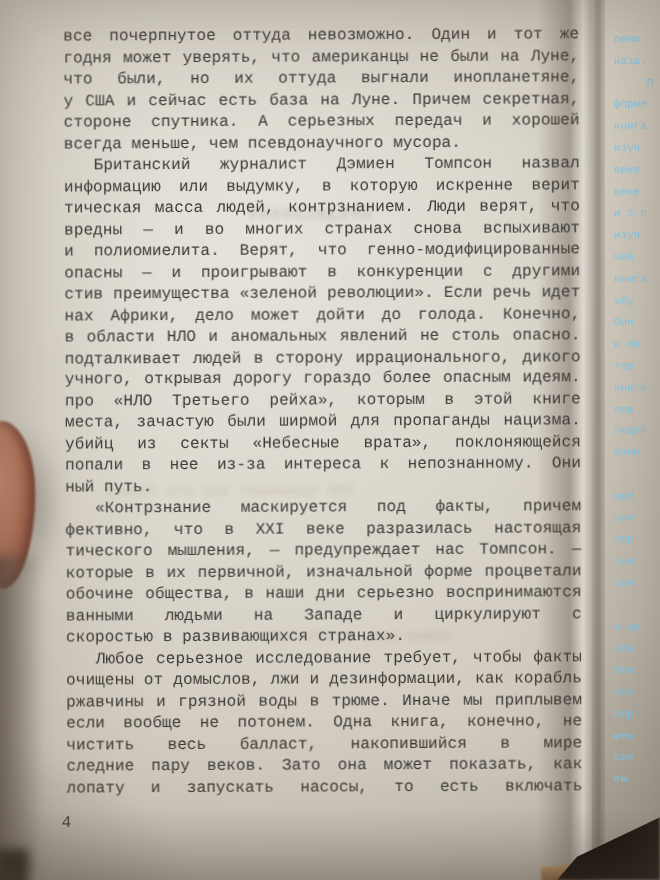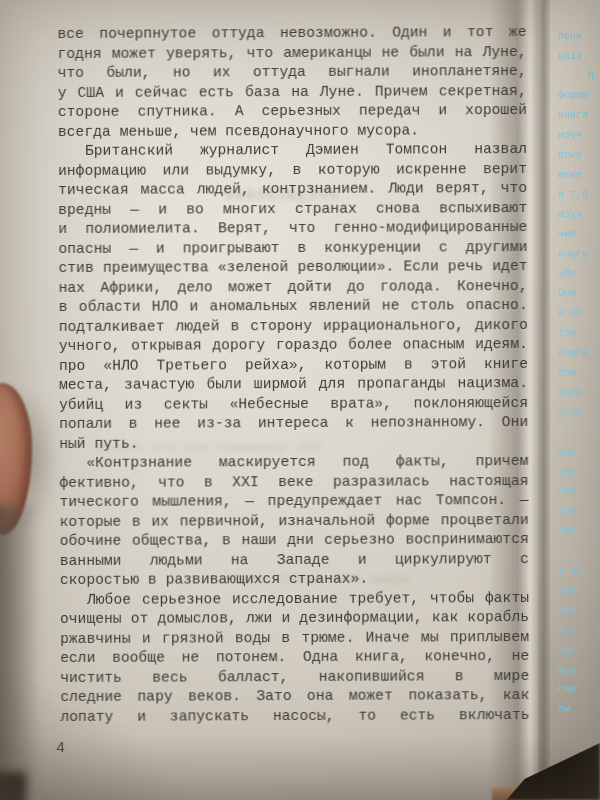--- a/index.html
+++ b/index.html
@@ -174,22 +174,22 @@
       <div class="rline">и т.п</div>
       <div class="rline">изуч</div>
       <div class="rline">чий</div>
       <div class="rline">книга</div>
       <div class="rline">«Лу</div>
       <div class="rline">Они</div>
       <div class="rline">и по</div>
       <div class="rline">тор</div>
       <div class="rline">книге</div>
       <div class="rline">пов</div>
-      <div class="rline">база</div>
-      <div class="rline">усто</div>
+      <div class="rline">людей</div>
+      <div class="rline">ванн</div>
       <div class="rline"></div>
       <div class="rline">жде</div>
       <div class="rline">кие</div>
       <div class="rline">сер</div>
       <div class="rline">кум</div>
       <div class="rline">сен</div>
       <div class="rline"></div>
       <div class="rline">и ар</div>
       <div class="rline">нам</div>
       <div class="rline">бен</div>

